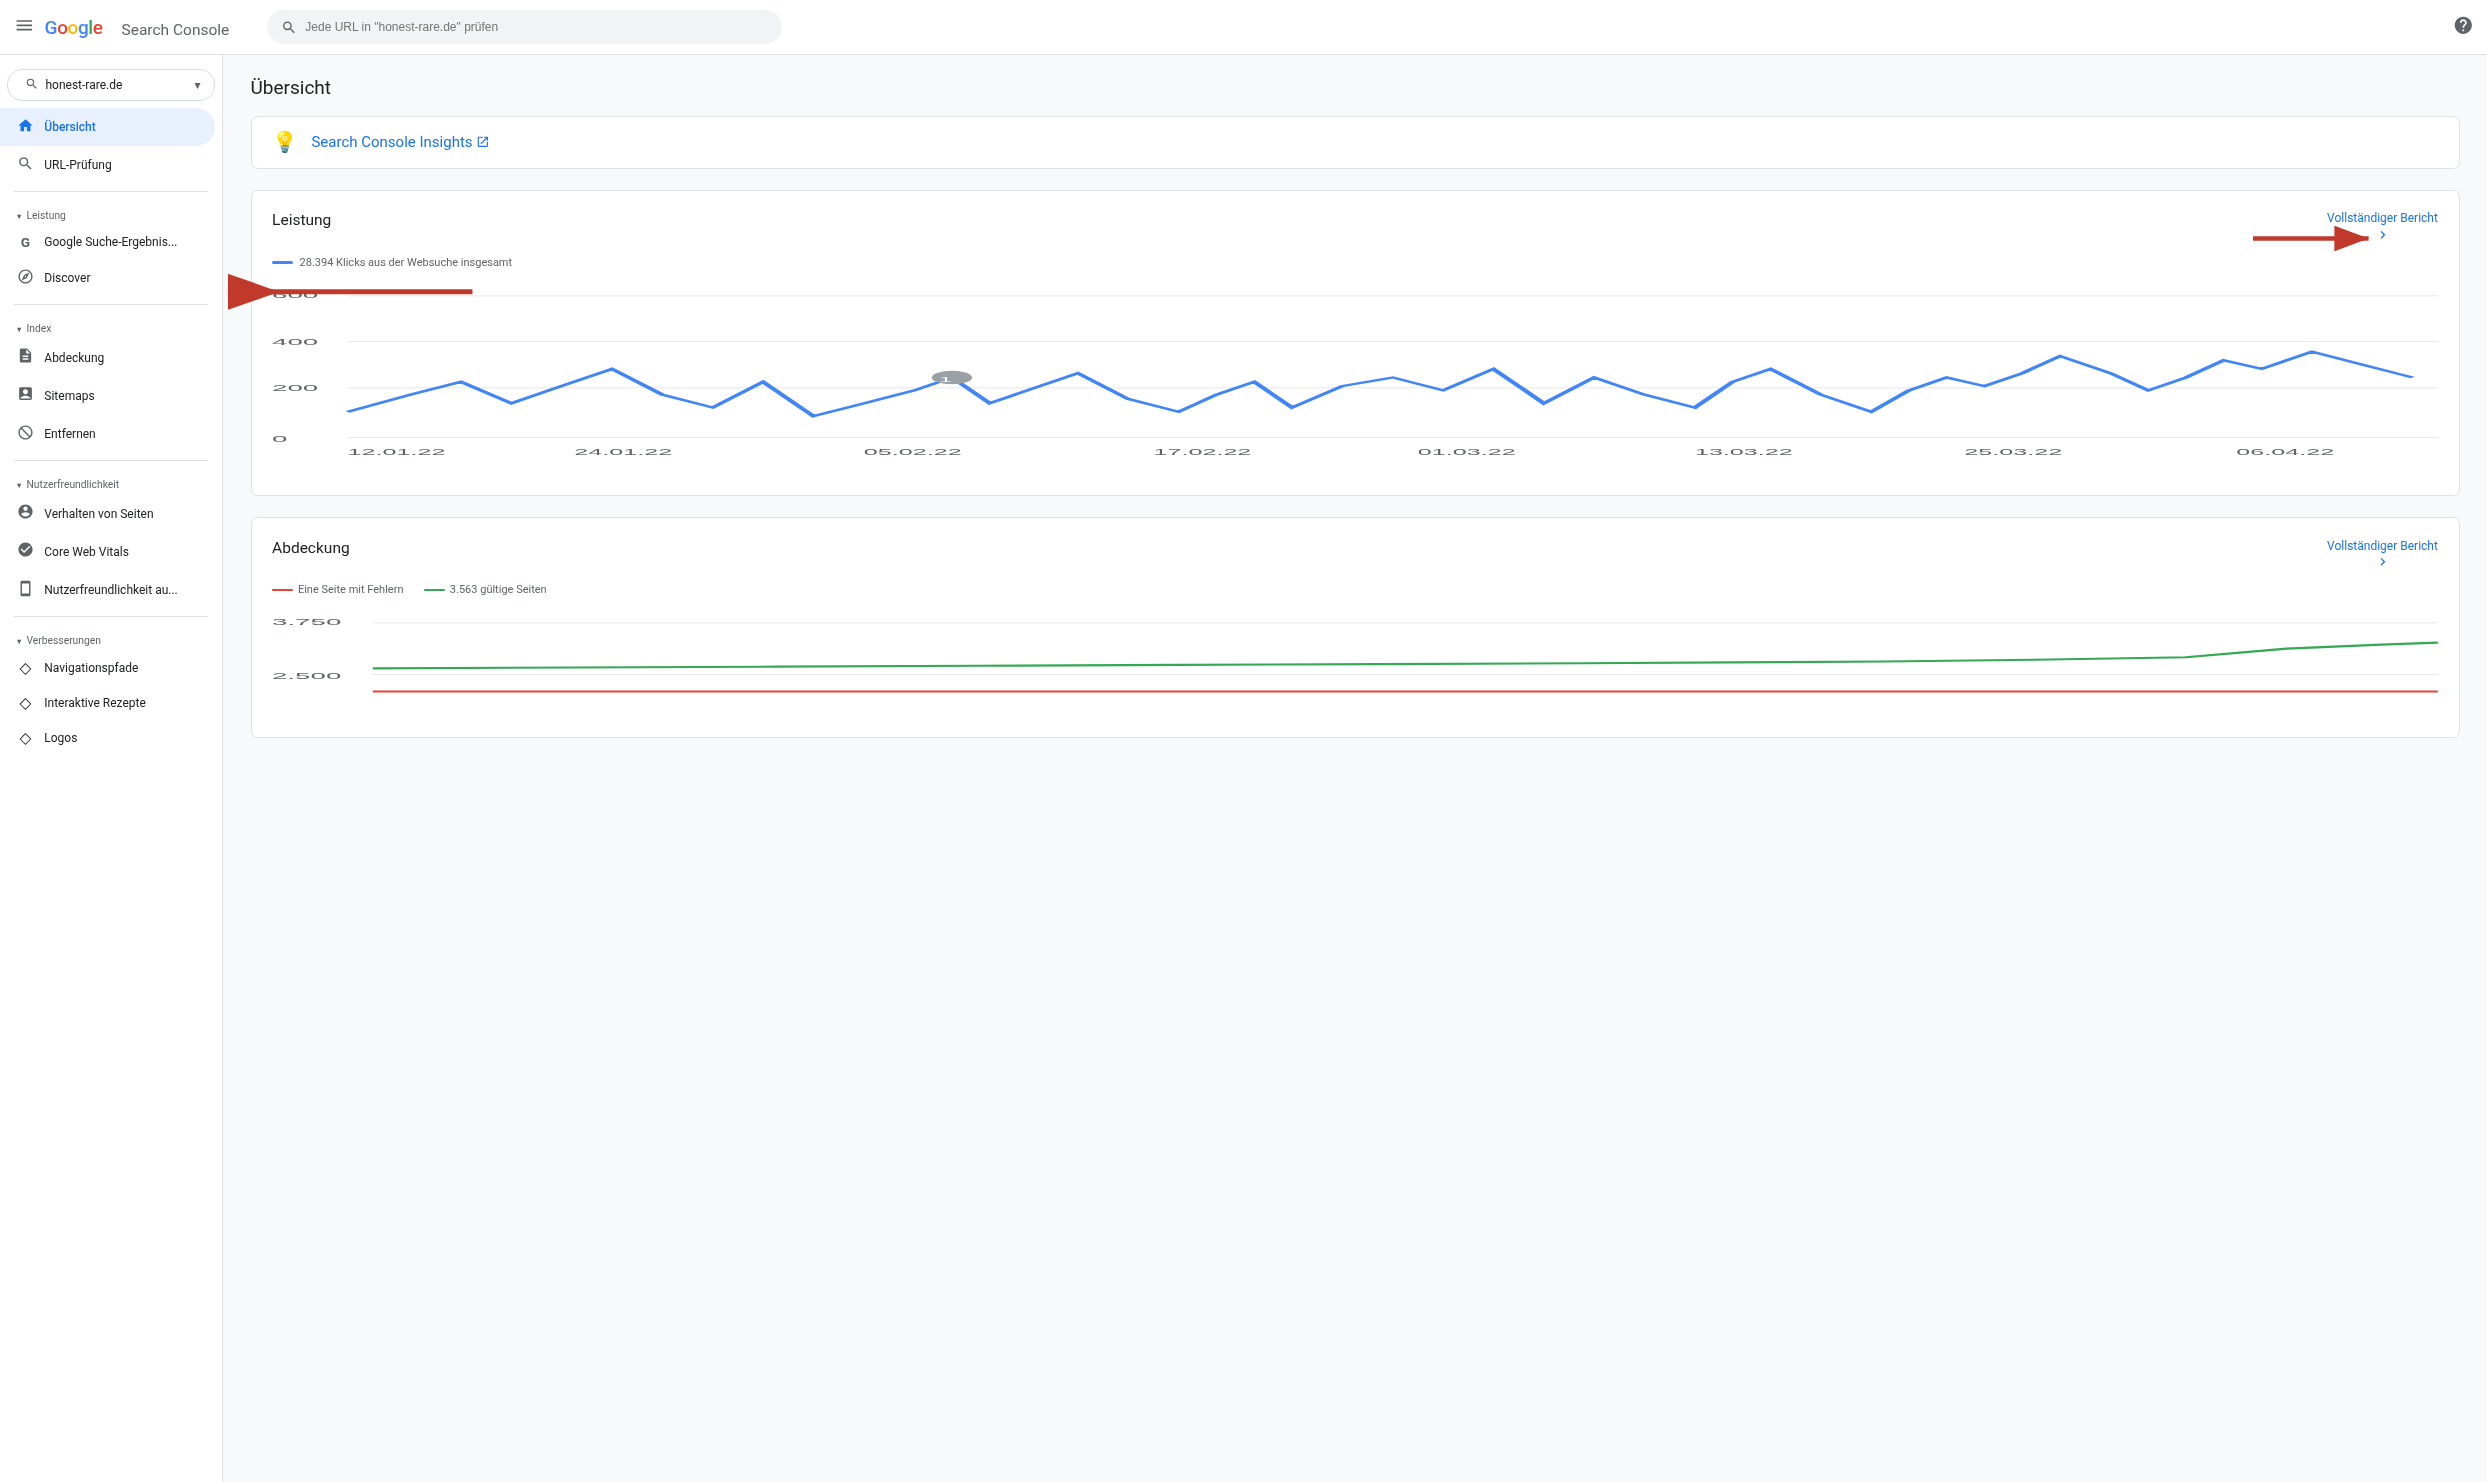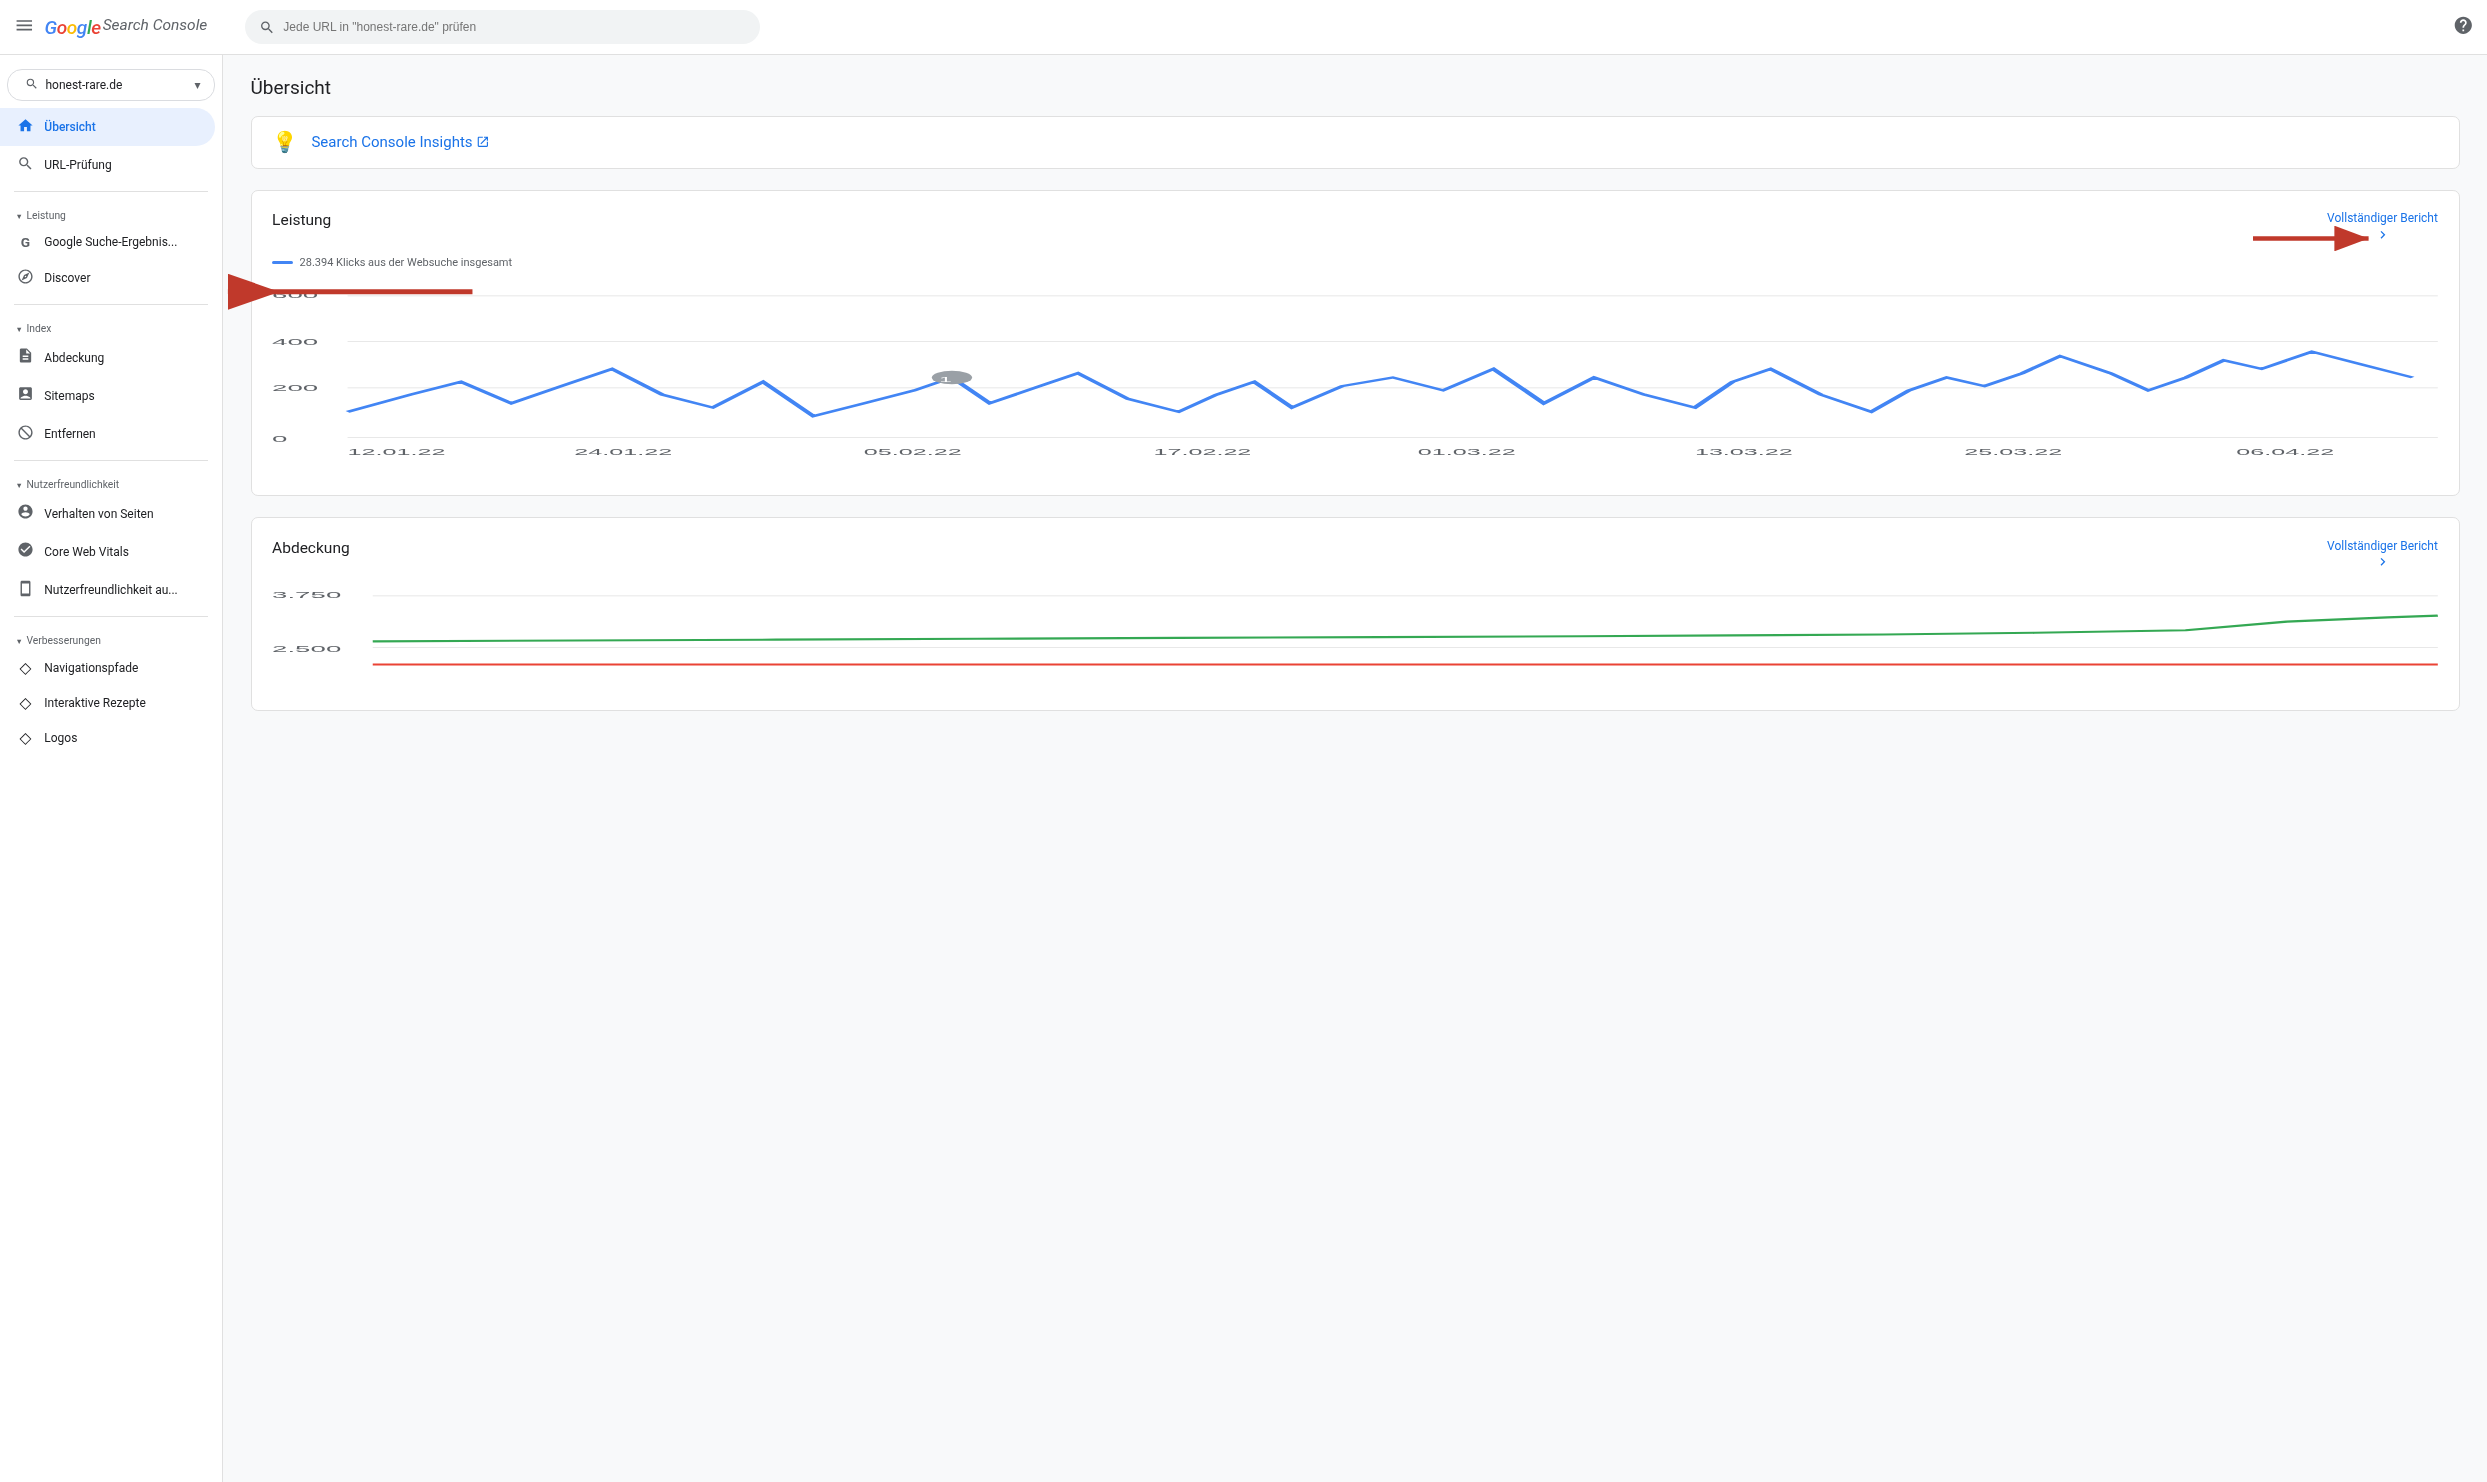--- a/index.html
+++ b/index.html
@@ -5,21 +5,21 @@
     * { box-sizing: border-box; margin: 0; padding: 0; }
     body { font-family: 'Google Sans', Roboto, Arial, sans-serif; background: #f8f9fa; color: #202124; font-size: 12px; }
 
     
     .header {
       display: flex; align-items: center; height: 55px;
       background: #fff; border-bottom: 0.9px solid #e0e0e0;
       padding: 0 13.7px; position: fixed; top: 0; left: 0; right: 0; z-index: 100;
     }
     .header-menu-icon { margin-right: 10.3px; cursor: pointer; color: #5f6368; }
-    .header-logo { display: flex; align-items: flex-start; gap: 2px; margin-right: 17px; font-style: italic; }
+    .header-logo { display: flex; align-items: flex-end; gap: 19px; margin-right: 17px; }
     .google-logo { font-size: 19px; font-weight: 500; letter-spacing: -0.4px; }
     .g-blue { color: #4285F4; }
     .g-red { color: #EA4335; }
     .g-yellow { color: #FBBC05; }
     .g-green { color: #34A853; }
     .header-title { font-size: 15.5px; color: #5f6368; font-weight: 400; margin-right: 20.6px; }
     .search-bar {
       flex: 1; max-width: 515px; height: 34px;
       background: #f1f3f4; border-radius: 20.6px;
       display: flex; align-items: center; padding: 0 13.7px; gap: 8.6px;
@@ -328,20 +328,30 @@
     <div class="card">
       <div class="card-header">
         <span class="card-title">Abdeckung</span>
         <a href="#" class="full-report-link">
           <span>Vollständiger Bericht</span>
           <svg width="15.5" height="15.5" viewBox="0 0 24 24">
               <path fill="#1a73e8" d="M10 6L8.59 7.41 13.17 12l-4.58 4.59L10 18l6-6z"></path>
             </svg>
         </a>
       </div>
+      <div class="abdeckung-legend">
+        <div class="legend-item">
+          <span class="legend-line" style="background:#EA4335;"></span>
+          <span>Eine Seite mit Fehlern</span>
+        </div>
+        <div class="legend-item">
+          <span class="legend-line" style="background:#34A853;"></span>
+          <span>3.563 gültige Seiten</span>
+        </div>
+      </div>
 
       <div class="chart-container">
         <svg width="100%" height="103" viewBox="0 0 860 120" preserveAspectRatio="none" style="font-size:14px">
 
           <text x="0" y="18" fill="#5f6368" font-size="11" font-family="sans-serif">3.750</text>
           <text x="0" y="80" fill="#5f6368" font-size="11" font-family="sans-serif">2.500</text>
 
           <line x1="40" y1="15" x2="860" y2="15" stroke="#e0e0e0" stroke-width="1"></line>
           <line x1="40" y1="75" x2="860" y2="75" stroke="#e0e0e0" stroke-width="1"></line>
 

